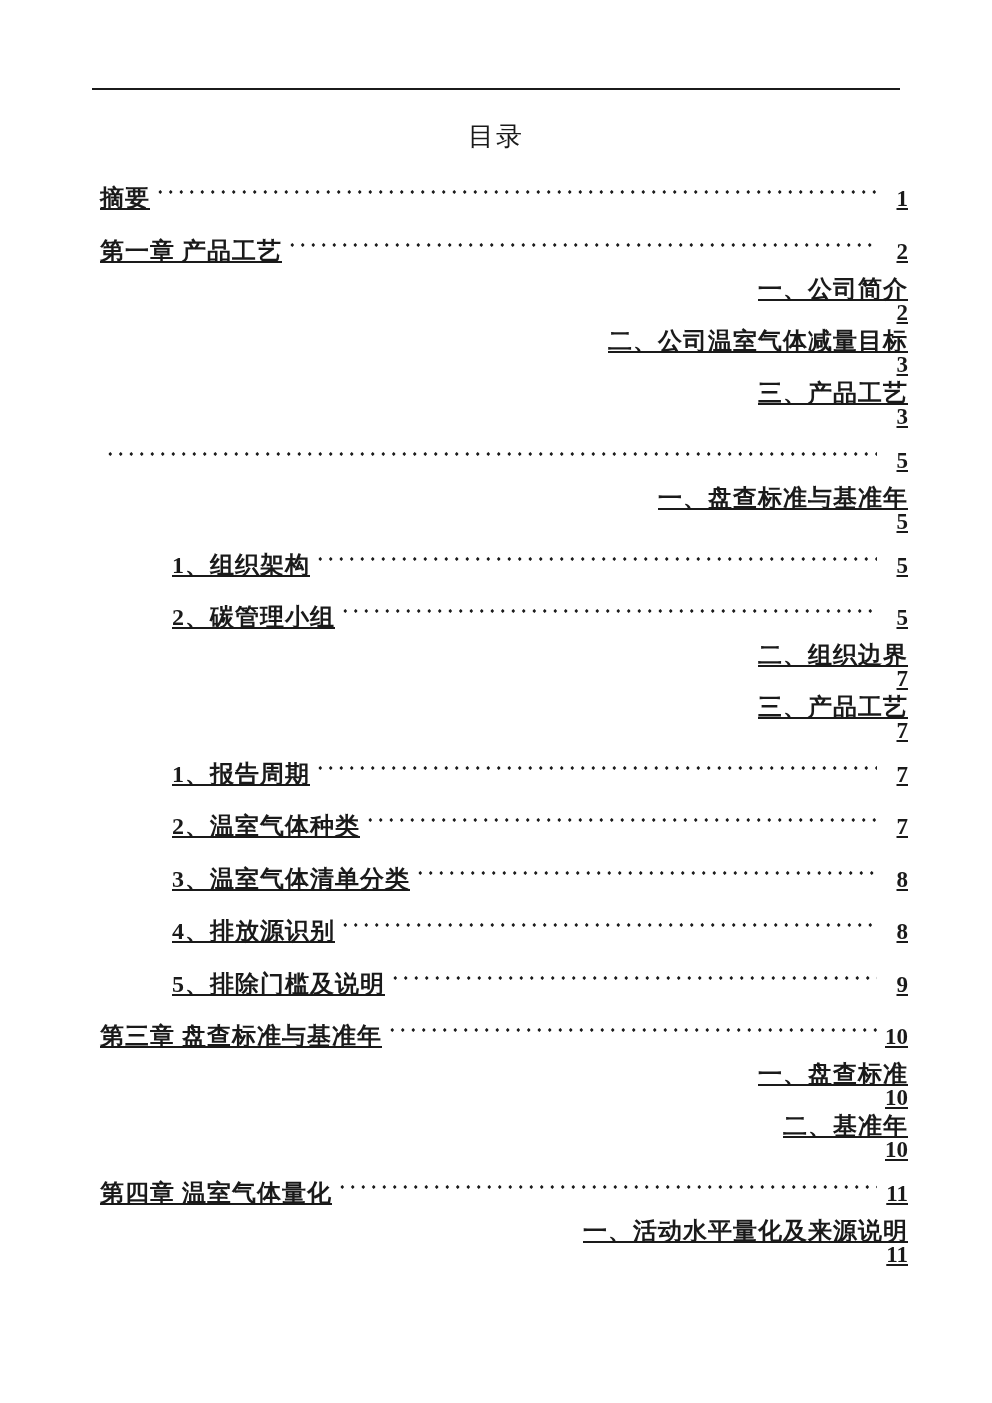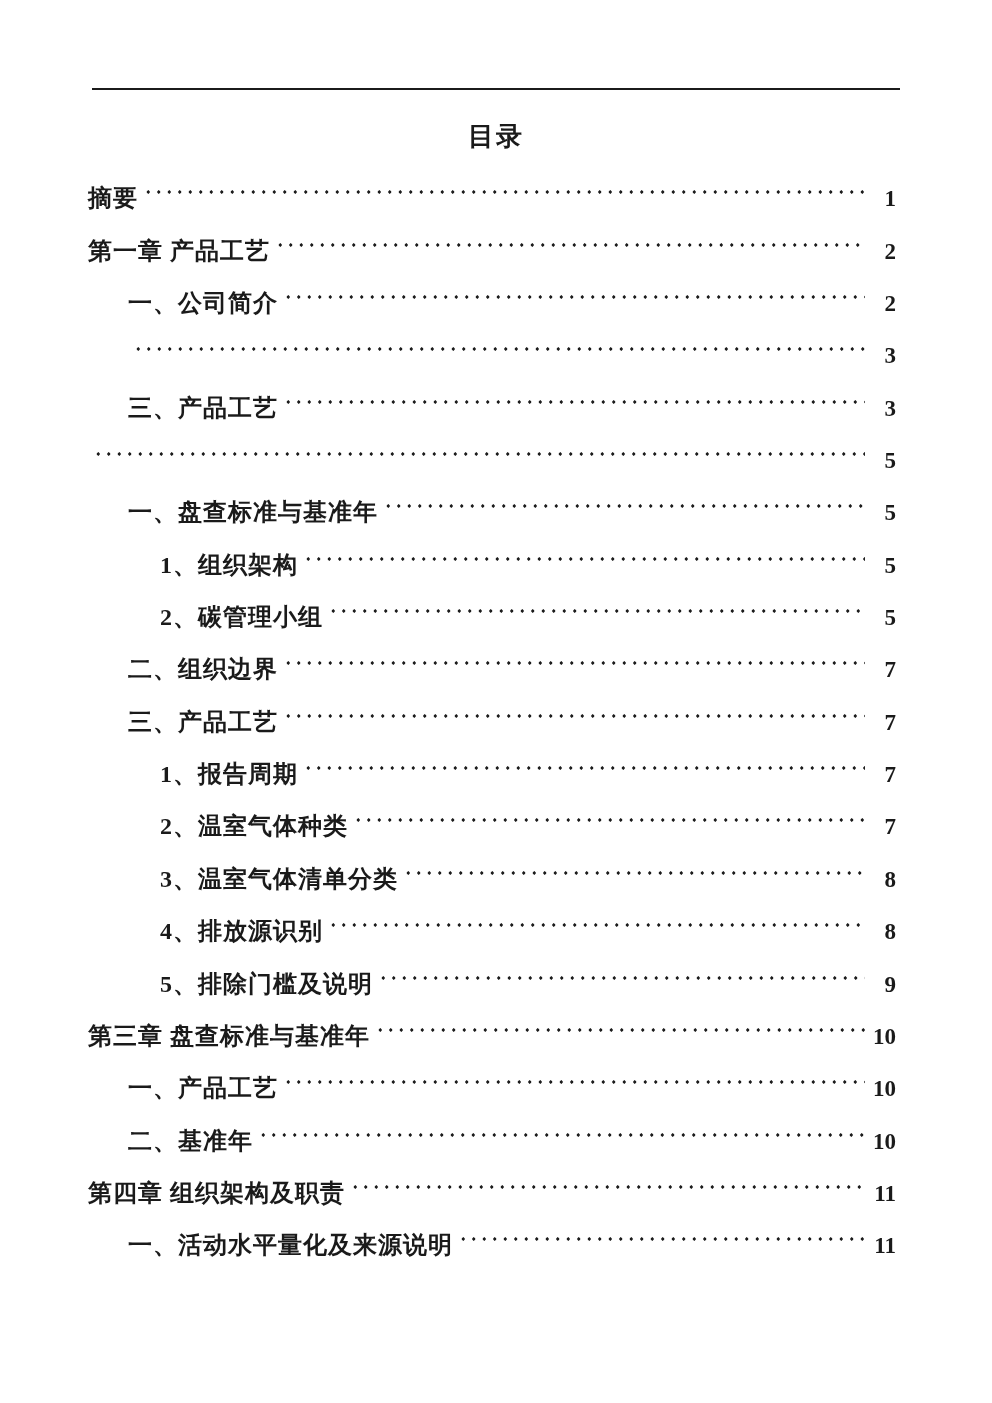--- a/index.html
+++ b/index.html
@@ -24,39 +24,40 @@
     height: 2px;
     background: #1b1b1b;
   }
   .toc-title {
     position: absolute;
     top: 123px;
     left: 0;
     width: 100%;
     text-align: center;
     font-size: 26px;
-    font-weight: bold;
+    font-weight: normal;
     letter-spacing: 2px;
     line-height: 1.1;
   }
   .toc-list {
     position: absolute;
     top: 172px;
-    left: 88px;
+    left: 100px;
     width: 808px;
+    text-decoration: underline;
   }
   .toc-row {
     height: 52.35px;
     display: flex;
     align-items: flex-end;
     padding-bottom: 14px;
     box-sizing: border-box;
   }
   .toc-row.lvl0 { padding-left: 0; }
-  .toc-row.lvl1 { padding-left: 40px; }
+  .toc-row.lvl1 { padding-left: 40px; flex-direction: column; }
   .toc-row.lvl2 { padding-left: 72px; }
   .toc-label {
     font-size: 24px;
     font-weight: 600;
     line-height: 1;
     letter-spacing: 1px;
     white-space: nowrap;
     flex: 0 0 auto;
   }
   .dot-leader {
@@ -95,20 +96,21 @@
     <span class="toc-label">第一章 产品工艺</span>
     <span class="dot-leader"></span>
     <span class="toc-page">2</span>
   </div>
       <div class="toc-row lvl1">
     <span class="toc-label">一、公司简介</span>
     <span class="dot-leader"></span>
     <span class="toc-page">2</span>
   </div>
       <div class="toc-row lvl1">
+    <span class="toc-label">二、公司温室气体减量目标</span>
     <span class="dot-leader"></span>
     <span class="toc-page">3</span>
   </div>
       <div class="toc-row lvl1">
     <span class="toc-label">三、产品工艺</span>
     <span class="dot-leader"></span>
     <span class="toc-page">3</span>
   </div>
       <div class="toc-row lvl0">
     <span class="dot-leader"></span>
@@ -163,31 +165,31 @@
     <span class="toc-label">5、排除门槛及说明</span>
     <span class="dot-leader"></span>
     <span class="toc-page">9</span>
   </div>
       <div class="toc-row lvl0">
     <span class="toc-label">第三章 盘查标准与基准年</span>
     <span class="dot-leader"></span>
     <span class="toc-page">10</span>
   </div>
       <div class="toc-row lvl1">
-    <span class="toc-label">一、产品工艺</span>
+    <span class="toc-label">一、盘查标准</span>
     <span class="dot-leader"></span>
     <span class="toc-page">10</span>
   </div>
       <div class="toc-row lvl1">
     <span class="toc-label">二、基准年</span>
     <span class="dot-leader"></span>
     <span class="toc-page">10</span>
   </div>
       <div class="toc-row lvl0">
-    <span class="toc-label">第四章 组织架构及职责</span>
+    <span class="toc-label">第四章 温室气体量化</span>
     <span class="dot-leader"></span>
     <span class="toc-page">11</span>
   </div>
       <div class="toc-row lvl1">
     <span class="toc-label">一、活动水平量化及来源说明</span>
     <span class="dot-leader"></span>
     <span class="toc-page">11</span>
   </div>
     </div>
 </div>

